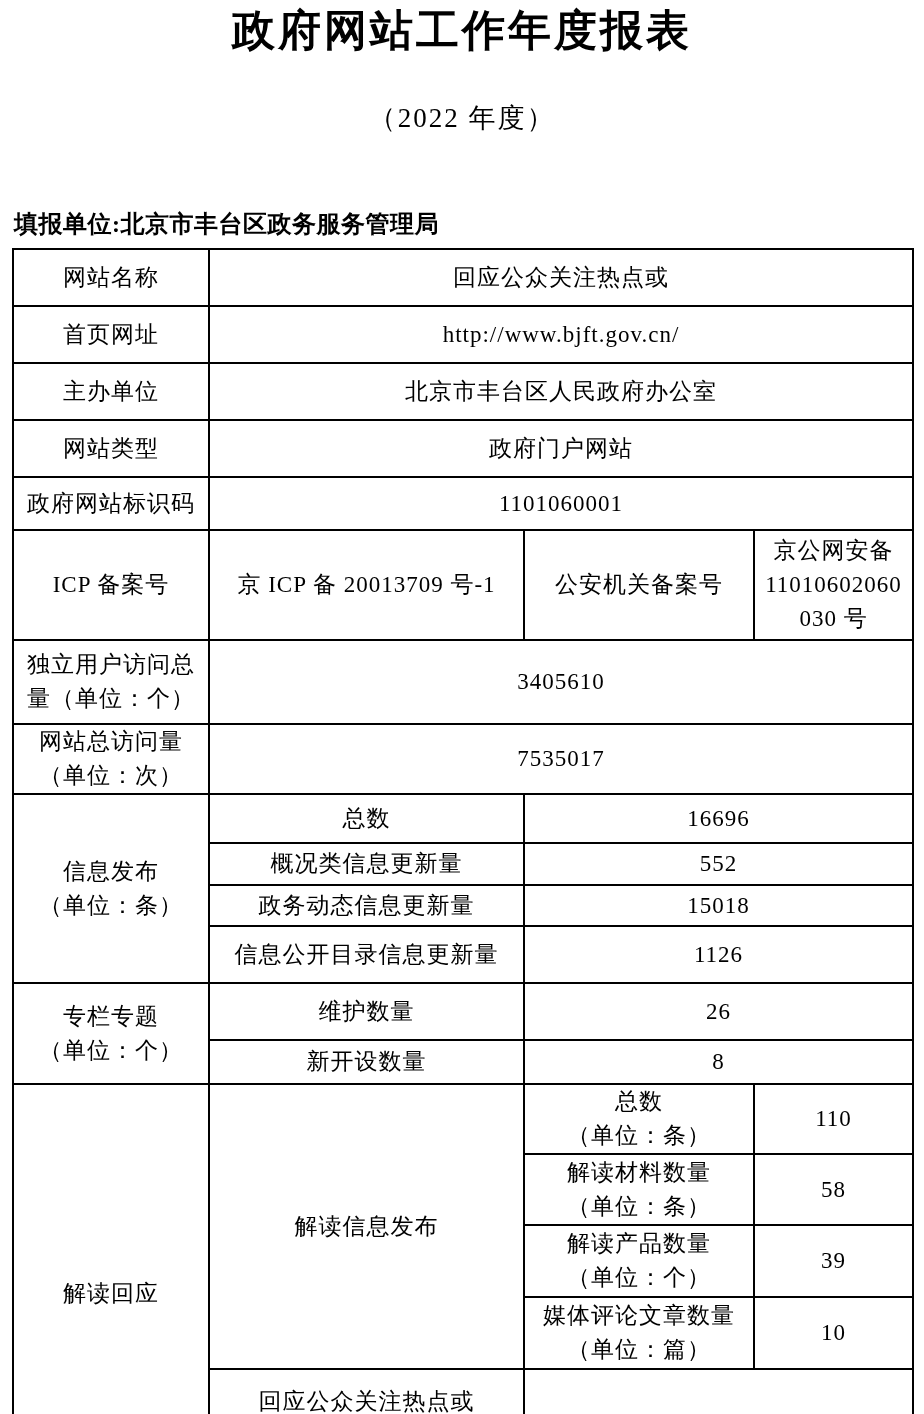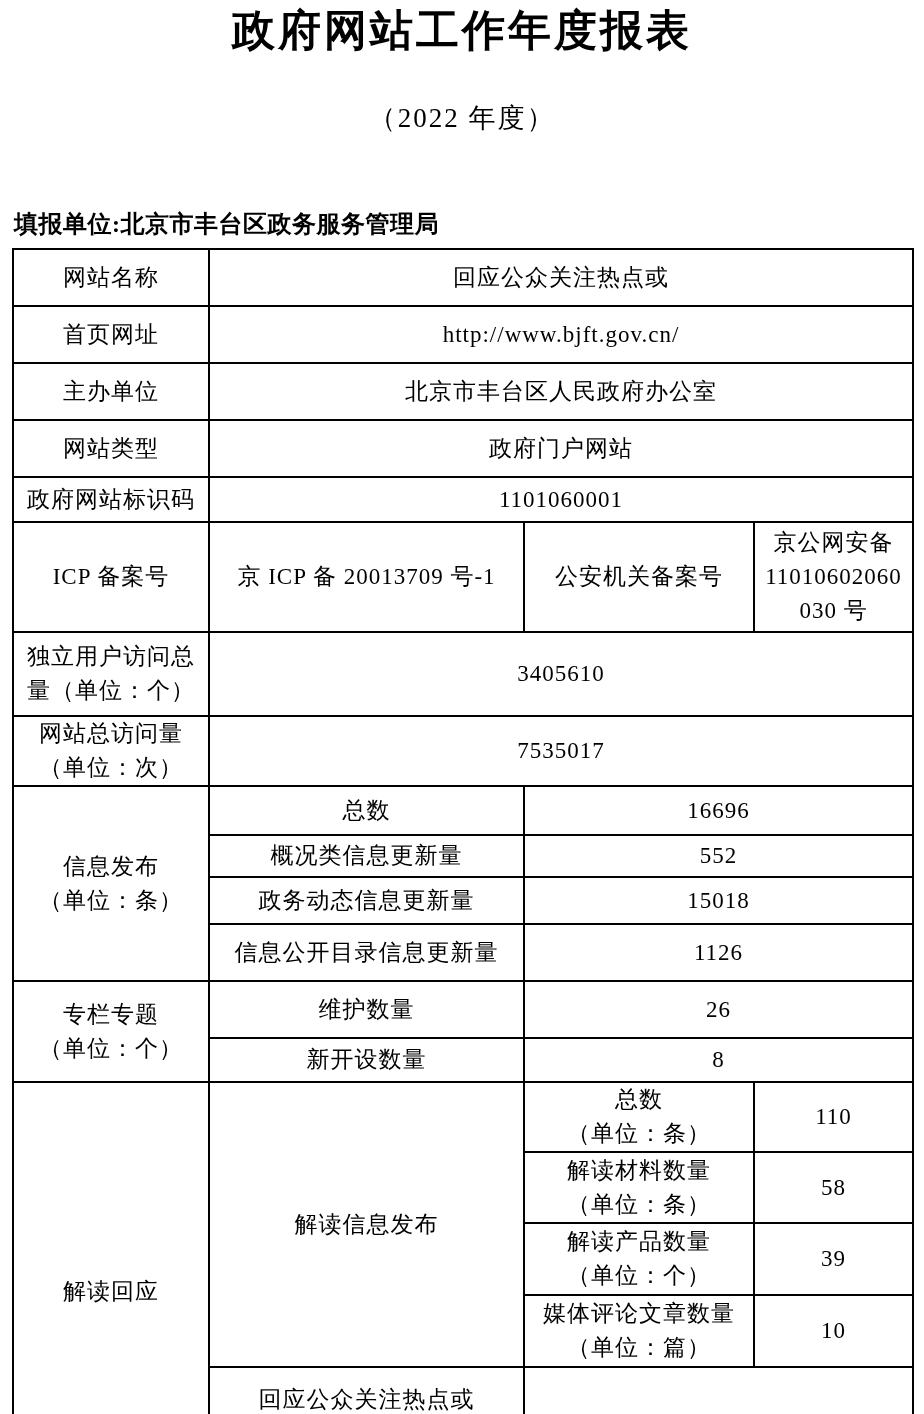--- a/index.html
+++ b/index.html
@@ -52,27 +52,27 @@
     line-height: 34px;
     padding: 0 2px;
     overflow: hidden;
   }
   .pre { white-space: pre-line; }
   col.col-a { width: 196px; }
   col.col-b { width: 315px; }
   col.col-c { width: 230px; }
   col.col-d { width: 159px; }
   tr.r43  { height: 57px; }
-  tr.r45  { height: 45px; }
+  tr.r45  { height: 53px; }
   tr.r110 { height: 110px; }
   tr.r73  { height: 84px; }
   tr.r70  { height: 70px; }
   tr.r49  { height: 49px; }
   tr.r42  { height: 42px; }
-  tr.r41  { height: 47px; }
+  tr.r41  { height: 41px; }
   tr.r44  { height: 44px; }
   tr.r67  { height: 67px; }
   tr.r71  { height: 71px; }
   tr.r72  { height: 72px; }
   tr.r105 { height: 134px; }
   tr.r47  { height: 47px; }
 </style>
 </head>
 <body>
 

